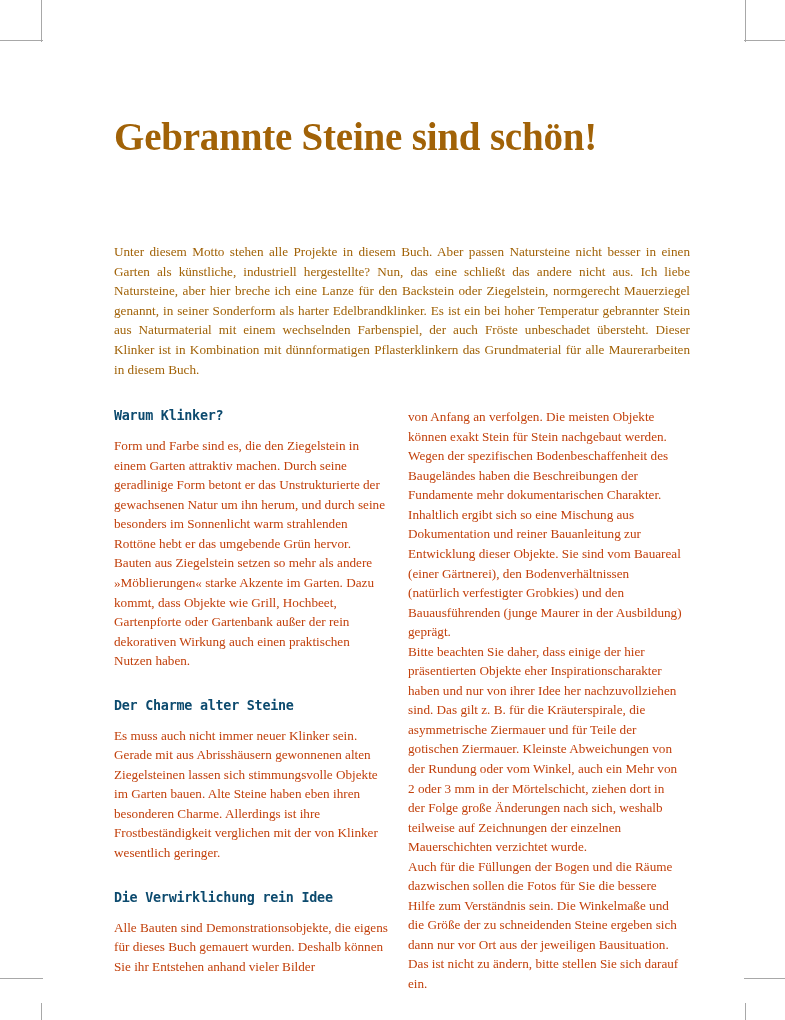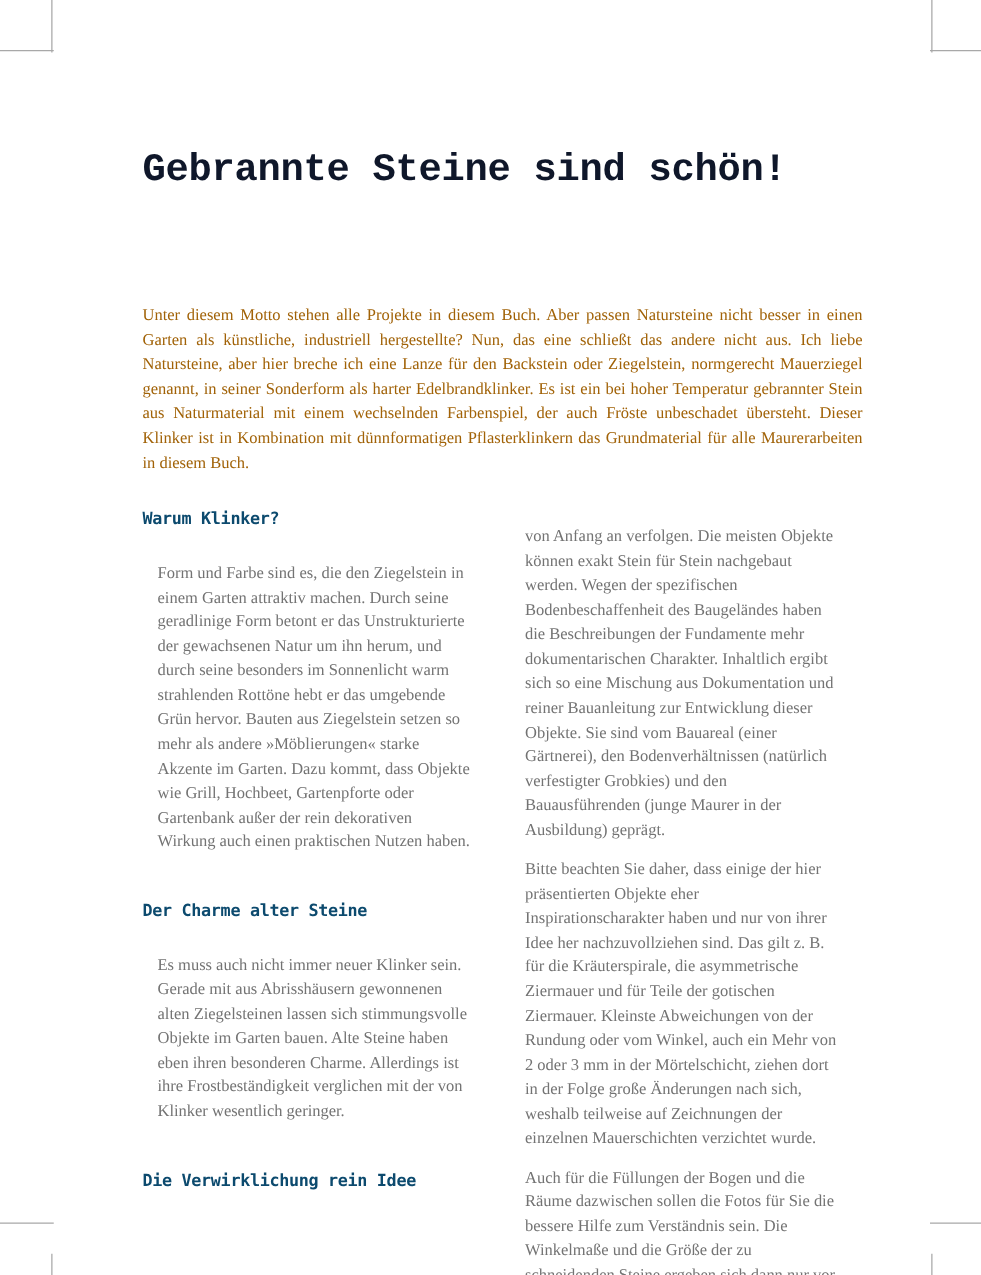--- a/index.html
+++ b/index.html
@@ -39,26 +39,26 @@
   
   .content {
     position: absolute;
     left: 114px;
     top: 118px;
     width: 576px;
   }
 
   .page-title {
     margin: 0;
-    font-family: Liberation Mono, monospace;
+    font-family: Liberation Serif, serif;
     font-weight: bold;
-    font-size: 31px;
+    font-size: 39px;
     line-height: 38px;
     letter-spacing: -0.2px;
-    color: #0f172a;
+    color: #a16207;
     white-space: nowrap;
   }
 
   .intro {
     margin: 0;
     padding-top: 86px;
     font-size: 13.2px;
     line-height: 19.6px;
     color: #a16207;
     text-align: justify;
@@ -83,25 +83,25 @@
     font-weight: bold;
     font-size: 13.4px;
     line-height: 18px;
     letter-spacing: -0.25px;
     color: #0c4a6e;
     white-space: nowrap;
   }
   .sub-head.spaced { padding-top: 26px; }
 
   .body-par {
-    margin: 12px;
+    margin: 0;
     padding-top: 11px;
     font-size: 13.2px;
     line-height: 19.55px;
-    color: #737373;
+    color: #c2410c;
     text-align: left;
     hyphens: manual;
   }
   .body-par.tight { padding-top: 0; }
   .body-par.flush { padding-top: 0; }
 </style>
 </head>
 <body>
 
 <div class="page">
@@ -125,20 +125,21 @@
 
       <div class="col">
 
         <h2 class="sub-head">Warum Klinker?</h2>
         <p class="body-par">Form und Farbe sind es, die den Ziegelstein in einem Garten attraktiv machen. Durch seine geradlinige Form betont er das Unstrukturierte der gewachsenen Natur um ihn herum, und durch seine besonders im Sonnenlicht warm strahlenden Rottöne hebt er das umgebende Grün hervor. Bauten aus Ziegelstein setzen so mehr als andere »Möblierungen« starke Akzente im Garten. Dazu kommt, dass Objekte wie Grill, Hochbeet, Gartenpforte oder Gartenbank außer der rein dekorativen Wirkung auch einen praktischen Nutzen haben.</p>
 
         <h2 class="sub-head spaced">Der Charme alter Steine</h2>
         <p class="body-par">Es muss auch nicht immer neuer Klinker sein. Gerade mit aus Abrisshäusern gewonnenen alten Ziegelsteinen lassen sich stimmungsvolle Objekte im Garten bauen. Alte Steine haben eben ihren besonderen Charme. Allerdings ist ihre Frostbeständigkeit verglichen mit der von Klinker wesentlich geringer.</p>
 
         <h2 class="sub-head spaced">Die Verwirklichung rein Idee</h2>
+        <p class="body-par">Alle Bauten sind Demonstrationsobjekte, die eigens für dieses Buch gemauert wurden. Deshalb können Sie ihr Entstehen anhand vieler Bilder</p>
 
       </div>
 
       <div class="col">
 
         <p class="body-par flush">von Anfang an verfolgen. Die meisten Objekte können exakt Stein für Stein nachgebaut werden. Wegen der spezifischen Bodenbeschaffenheit des Baugeländes haben die Beschreibungen der Fundamente mehr dokumentarischen Charakter. Inhaltlich ergibt sich so eine Mischung aus Dokumentation und reiner Bauanleitung zur Entwicklung dieser Objekte. Sie sind vom Bauareal (einer Gärtnerei), den Bodenverhältnissen (natürlich verfestigter Grobkies) und den Bauausführenden (junge Maurer in der Ausbildung) geprägt.</p>
         <p class="body-par tight">Bitte beachten Sie daher, dass einige der hier präsentierten Objekte eher Inspirationscharakter haben und nur von ihrer Idee her nachzuvollziehen sind. Das gilt z. B. für die Kräuterspirale, die asymmetrische Ziermauer und für Teile der gotischen Ziermauer. Kleinste Abweichungen von der Rundung oder vom Winkel, auch ein Mehr von 2 oder 3 mm in der Mörtelschicht, ziehen dort in der Folge große Änderungen nach sich, weshalb teilweise auf Zeichnungen der einzelnen Mauerschichten verzichtet wurde.</p>
         <p class="body-par tight">Auch für die Füllungen der Bogen und die Räume dazwischen sollen die Fotos für Sie die bessere Hilfe zum Verständnis sein. Die Winkelmaße und die Größe der zu schneidenden Steine ergeben sich dann nur vor Ort aus der jeweiligen Bausituation. Das ist nicht zu ändern, bitte stellen Sie sich darauf ein.</p>
 
       </div>

